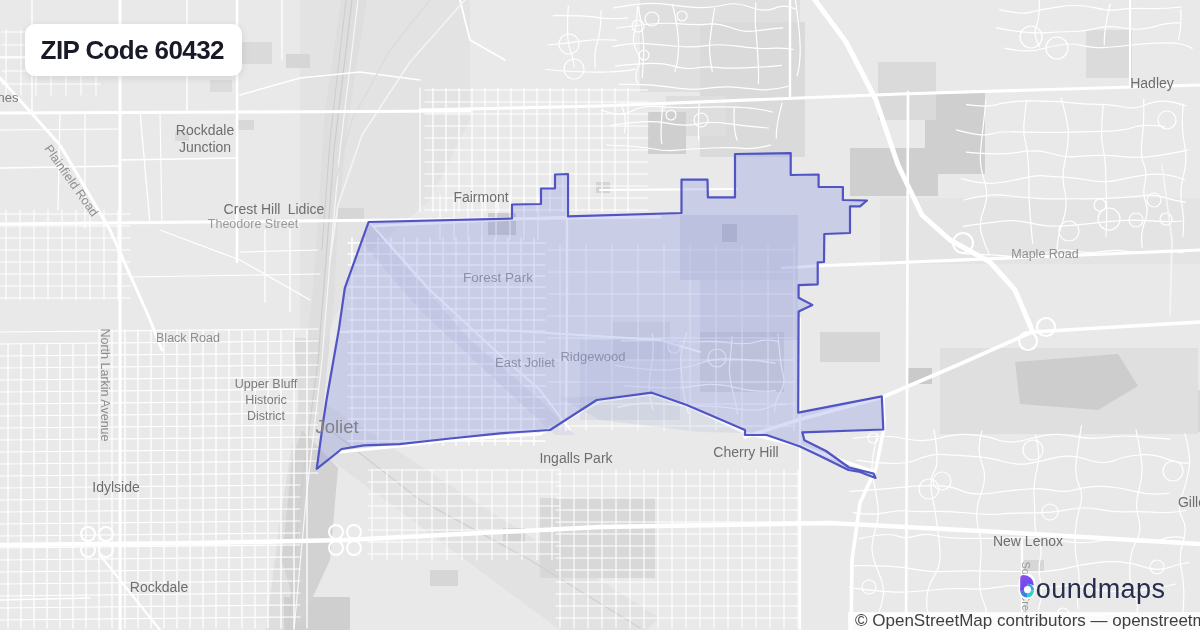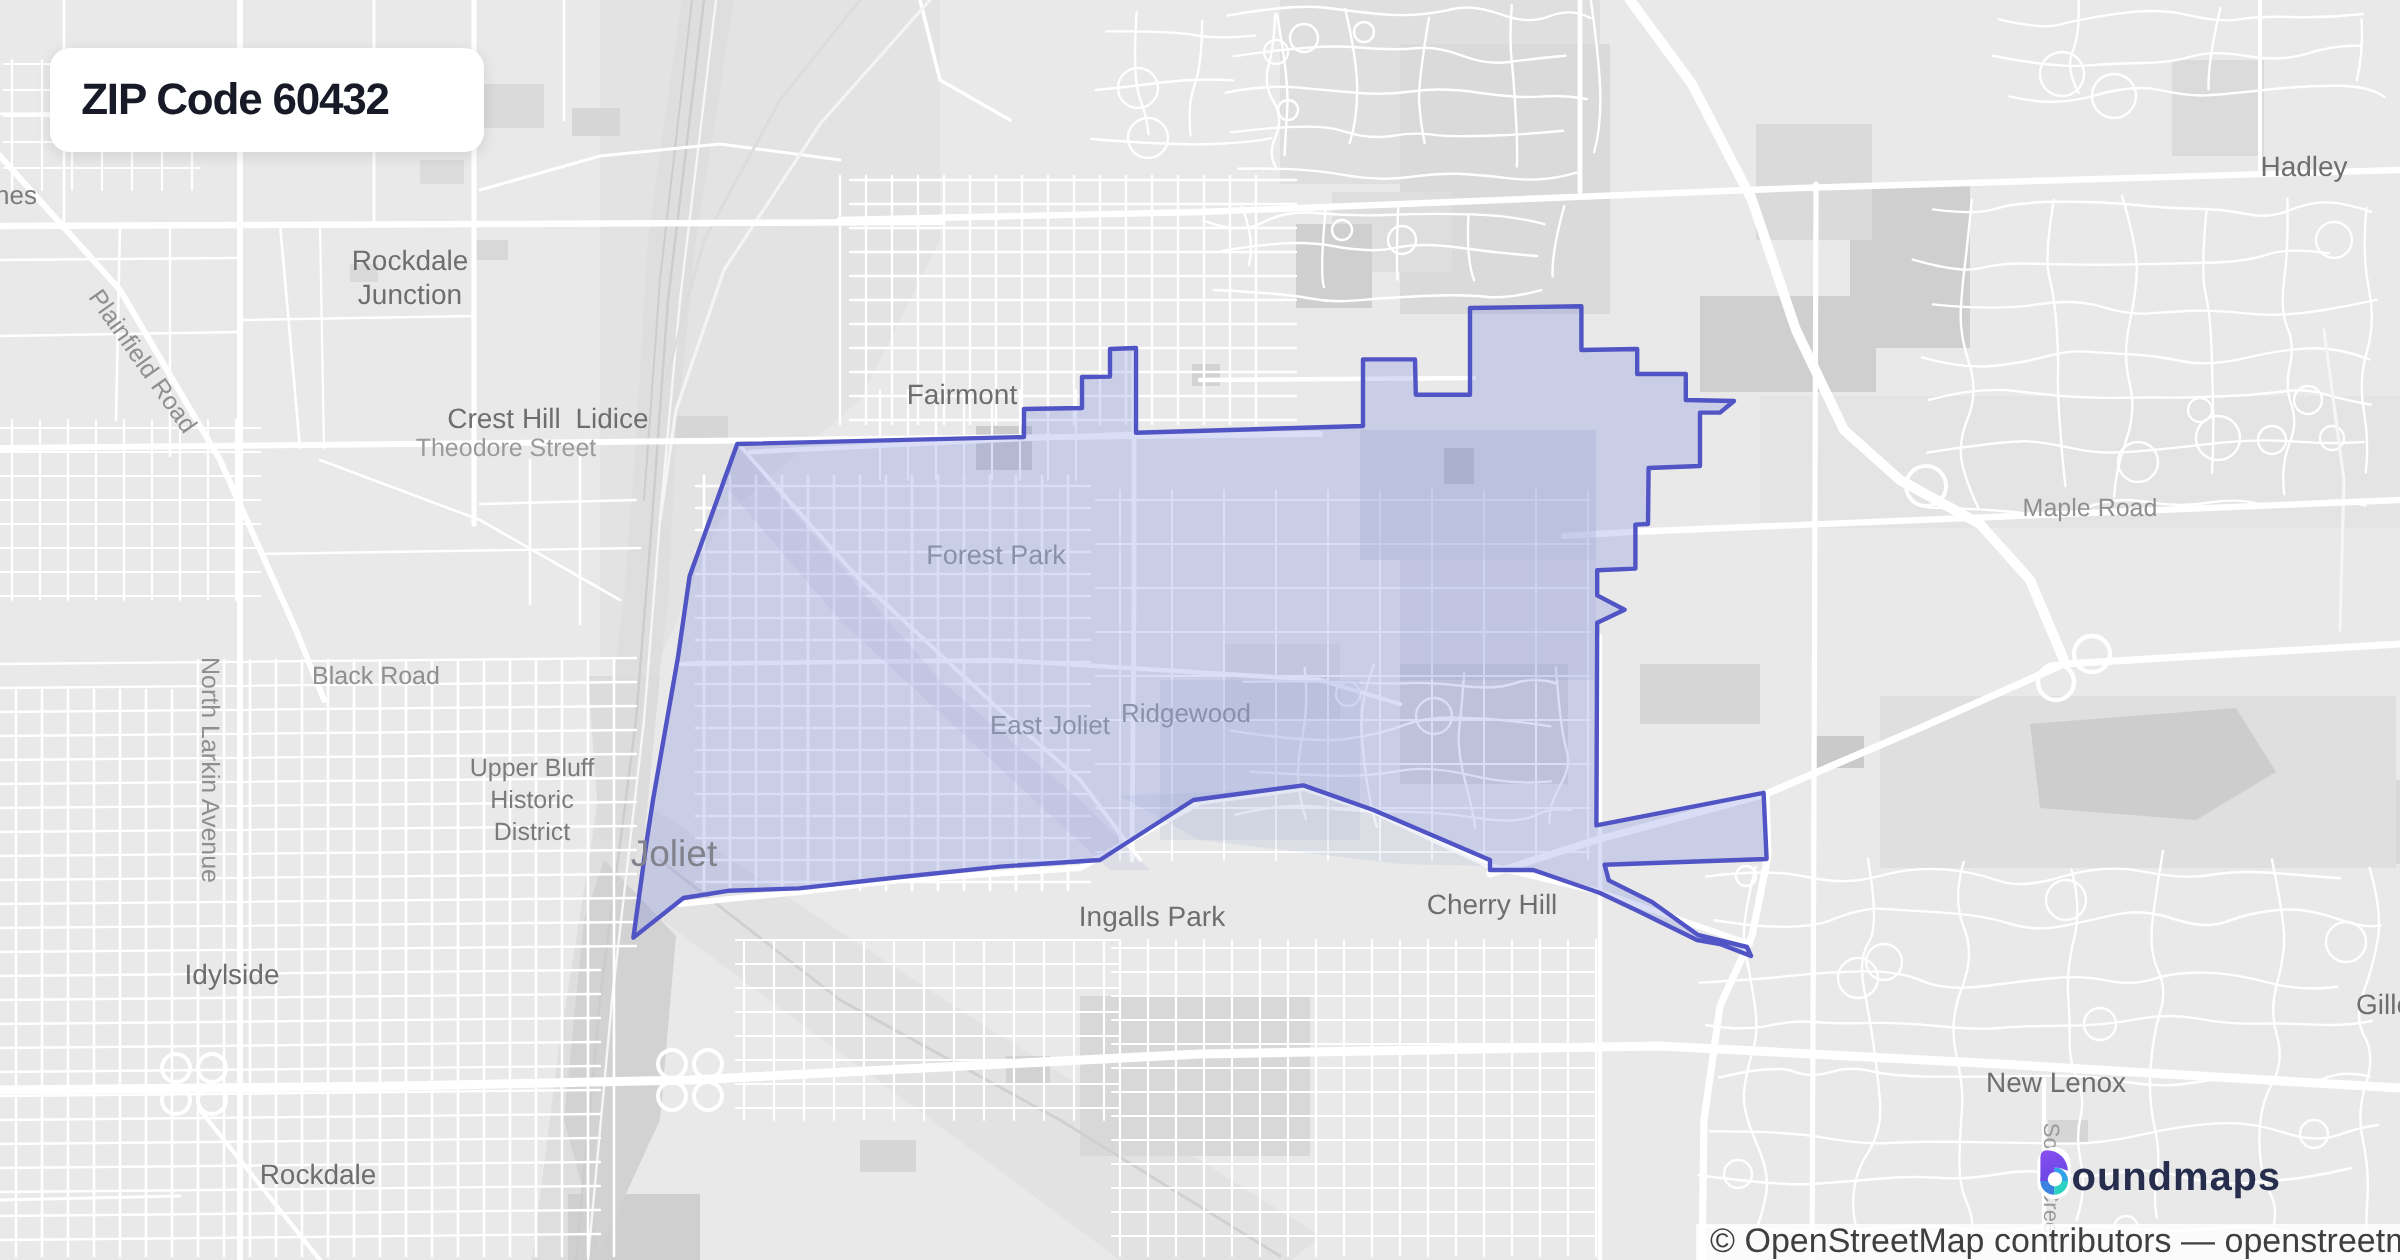--- a/index.html
+++ b/index.html
@@ -1,18 +1,18 @@
 <!DOCTYPE html>
 <html><head><meta charset="utf-8"><style>
 html,body{margin:0;padding:0;width:1200px;height:630px;overflow:hidden;background:#e9e9e9;font-family:"Liberation Sans",sans-serif}
 #wrap{position:relative;width:1200px;height:630px}
 #card{position:absolute;left:24.6px;top:23.5px;width:217.7px;height:52.1px;background:#fff;border-radius:10px;box-shadow:0 2px 8px rgba(0,0,0,0.10)}
-#card span{position:absolute;left:16px;top:0;line-height:52px;font-size:22px;font-weight:bold;color:#181b27;letter-spacing:-0.6px;white-space:nowrap}
+#card span{position:absolute;left:16px;top:0;line-height:52px;font-size:26px;font-weight:bold;color:#181b27;letter-spacing:-0.6px;white-space:nowrap}
 #attr{position:absolute;right:0;bottom:0;height:18px;width:345px;background:rgba(255,255,255,0.82);font-size:17px;color:#3f3f3f;padding-left:7px;line-height:18px;white-space:nowrap}
-#logotext{position:absolute;left:1035.8px;top:573.2px;line-height:33px;font-size:20px;font-weight:bold;color:#272e4d;letter-spacing:0.45px}
+#logotext{position:absolute;left:1035.8px;top:573.2px;line-height:33px;font-size:27px;font-weight:normal;color:#272e4d;letter-spacing:0.45px}
 </style></head><body>
 <div id="wrap">
 <svg width="1200" height="630" viewBox="0 0 1200 630" xmlns="http://www.w3.org/2000/svg" font-family="Liberation Sans, sans-serif">
 <rect width="1200" height="630" fill="#e9e9e9"></rect>
 <path d="M300,0 L470,0 L470,120 L430,200 L360,260 L330,330 L300,330 Z" fill="#e3e3e3"></path>
 <path d="M341,0 L367,0 L348,120 L338,220 L334,300 L320,420 L304,520 L294,630 L266,630 L280,520 L296,420 L312,300 L318,220 L324,120 Z" fill="#dedede"></path>
 <path d="M326,404 L480,505 L660,618 L646,630 L560,630 L312,446 Z" fill="#e2e2e2"></path>
 <rect x="540" y="498" width="115" height="80" fill="#d8d8d8" rx="0"></rect>
 <rect x="284" y="597" width="66" height="33" fill="#cfcfcf" rx="0"></rect>
 <path d="M302,430 L338,468 L330,560 L300,625 L282,560 L292,460 Z" fill="#d2d2d2"></path>

